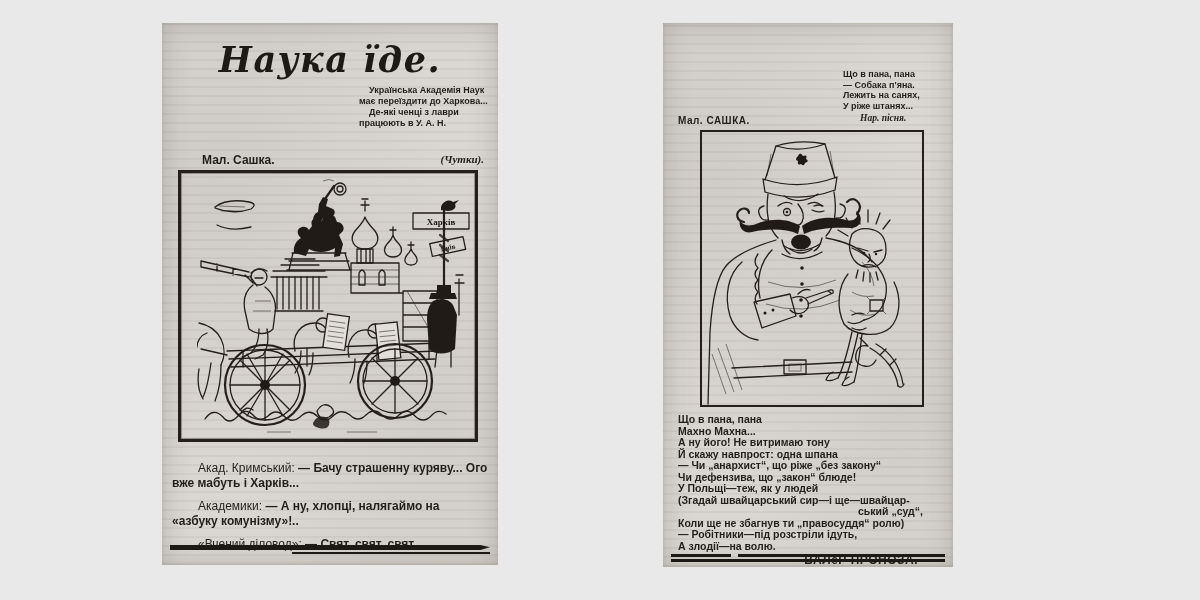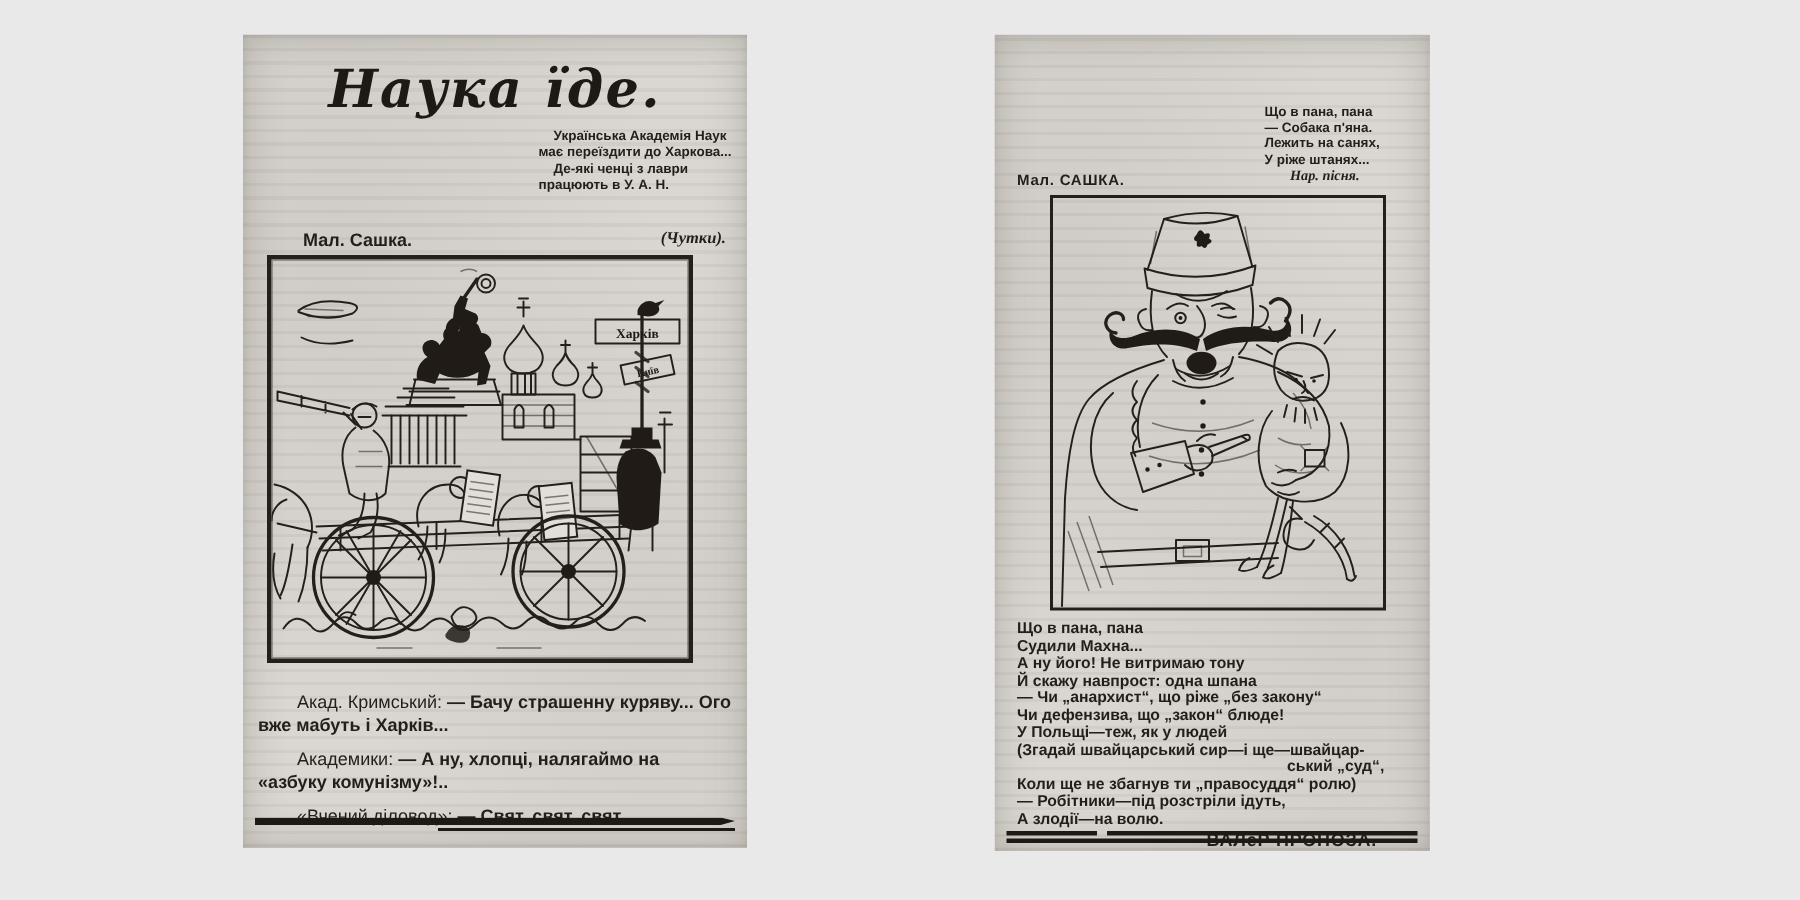--- a/index.html
+++ b/index.html
@@ -38,20 +38,21 @@
     font-size:9px;line-height:11px;font-weight:bold;text-align:left;
   }
   .lede p{margin:0;text-indent:10px;}
   .credit-row-l{position:absolute;left:0;right:0;top:130px;height:16px;}
   .credit-artist-l{position:absolute;left:40px;font-size:12px;font-weight:bold;}
   .credit-source-l{position:absolute;right:14px;font-size:11px;font-weight:bold;font-style:italic;font-family:"Liberation Serif",serif;}
   .cartoon-frame-l{
     position:absolute;left:16px;top:147px;width:278px;height:266px;
     border:3px solid #241f1a;box-sizing:content-box;
     box-shadow: inset 0 0 0 1px rgba(36,31,26,0.35);
+    padding-left: 16px;
   }
   .dialogue{
     position:absolute;left:10px;right:10px;top:438px;
     font-size:12px;line-height:14.5px;font-weight:bold;
   }
   .dialogue p{margin:0 0 9px 0;text-indent:26px;}
   .dialogue .spk{font-weight:normal;}
   .rule-left{position:absolute;left:8px;top:522px;width:320px;}
   .rule-left .bar1{height:5px;background:#1d1915;clip-path:polygon(0 0,97% 0,100% 45%,97% 100%,0 100%);}
   .rule-left .bar2{height:2px;background:#1d1915;margin-top:2px;margin-left:38%;width:62%;}
@@ -325,21 +326,21 @@
         <g>
           <path class="ink" d="M168,216 C182,224 194,238 196,254 M174,212 C188,220 198,234 201,252"></path>
           <path class="ink" d="M196,254 q4,3 6,-2 M178,223 l6,-6 M188,233 l6,-6"></path>
           <path class="ink" d="M166,214 q-10,-2 -12,8 q-2,10 8,12 q8,2 12,-6 M158,206 l8,8"></path>
         </g>
       </svg>
     </div>
 
     <div class="poem">
       <div>Що в пана, пана</div>
-      <div>Судили Махна...</div>
+      <div>Махно Махна...</div>
       <div>А ну його! Не витримаю тону</div>
       <div>Й скажу навпрост: одна шпана</div>
       <div>— Чи „анархист“, що ріже „без закону“</div>
       <div>Чи дефензива, що „закон“ блюде!</div>
       <div>У Польщі—теж, як у людей</div>
       <div>(Згадай швайцарський сир—і ще—швайцар-</div>
       <div class="deep-indent">ський „суд“,</div>
       <div>Коли ще не збагнув ти „правосуддя“ ролю)</div>
       <div>— Робітники—під розстріли ідуть,</div>
       <div>А злодії—на волю.</div>

